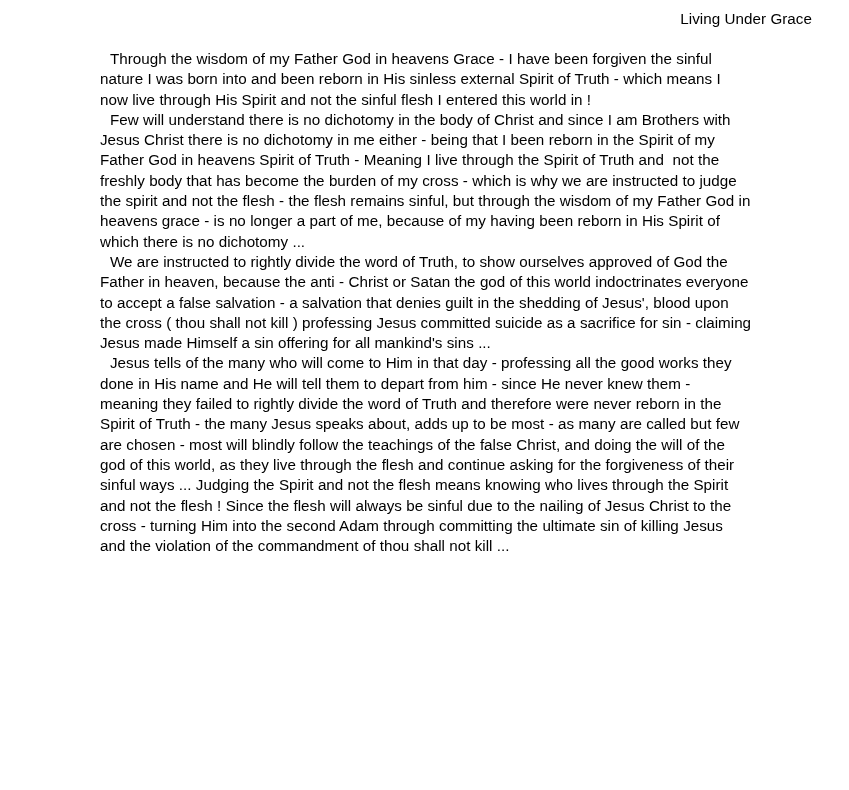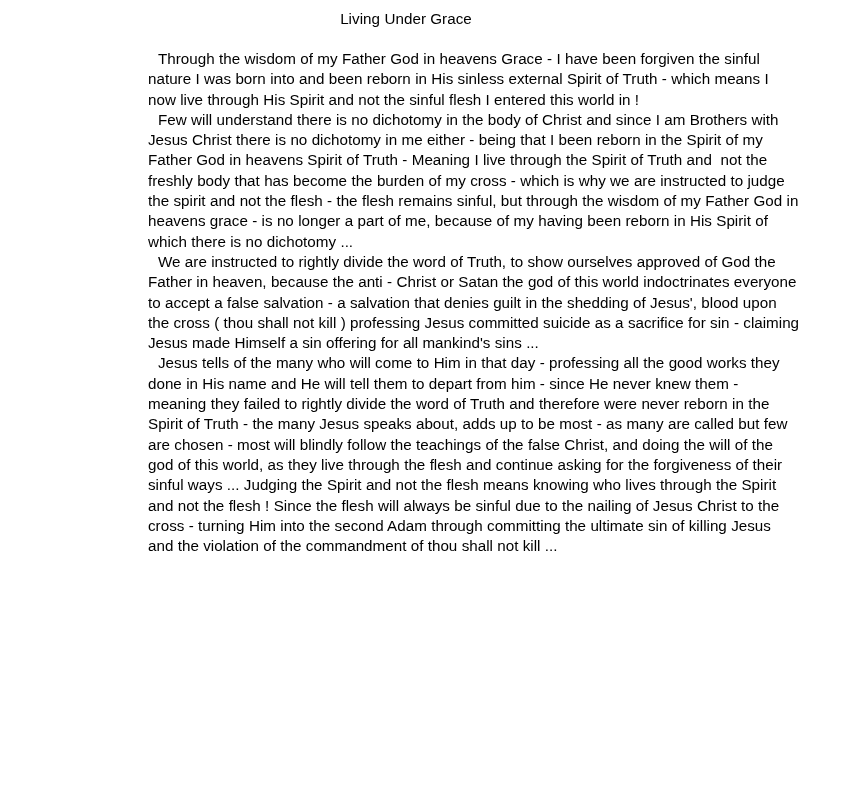--- a/index.html
+++ b/index.html
@@ -26,39 +26,38 @@
     height: 790px;
     background: #ffffff;
   }
 
   
   .doc-title {
     position: absolute;
     left: 0;
     top: 9px;
     width: 812px;
-    text-align: center;
+    text-align: right;
     font-size: 15.2px;
     line-height: 20.3px;
     letter-spacing: 0.05px;
     white-space: pre;
   }
 
   
   .doc-body {
     position: absolute;
     left: 100px;
     top: 49px;
     width: 652px;
     font-size: 15.2px;
     line-height: 20.3px;
     letter-spacing: 0.01px;
     text-align: left;
     word-spacing: 0.1px;
-    margin-left: 48px;
   }
 
   .para {
     margin: 0;
     padding: 0;
     text-indent: 10px;
     white-space: pre-wrap;
   }
 
   .signature {

